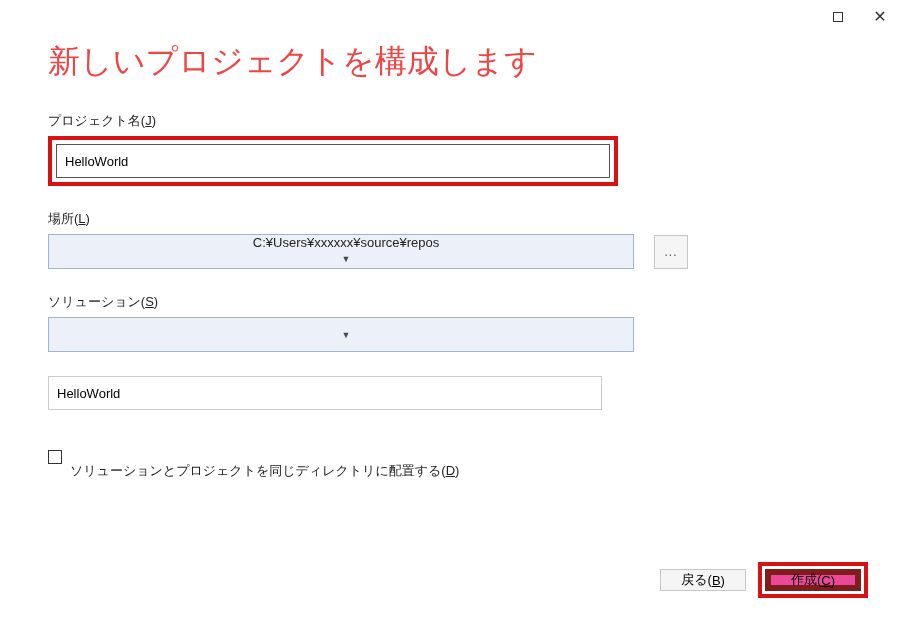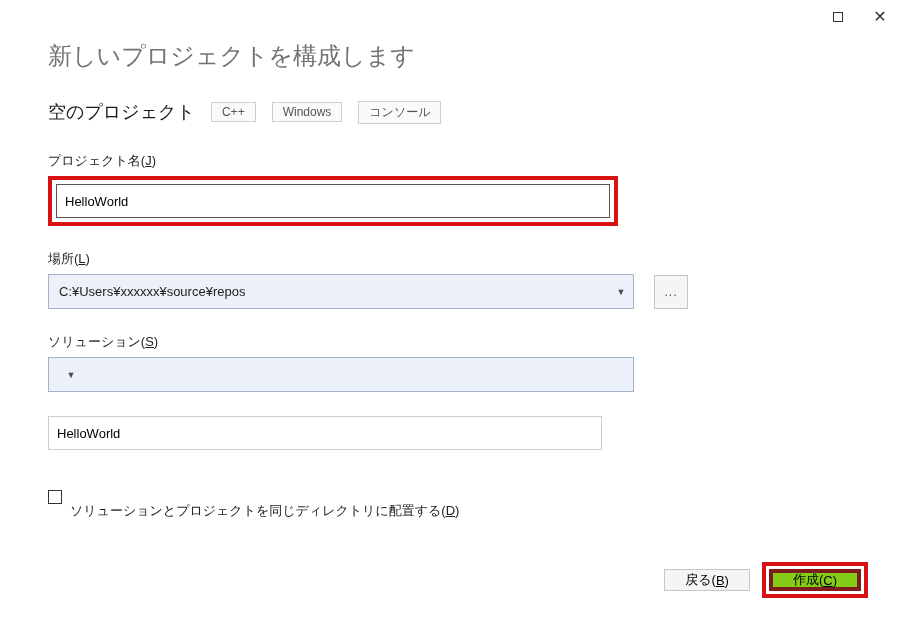--- a/index.html
+++ b/index.html
@@ -34,24 +34,24 @@
       border: 1px solid #333;
     }
     .wc-x {
       font-size: 16px;
       line-height: 1;
     }
     .content {
       padding: 40px 48px 0 48px;
     }
     h1 {
-      font-size: 24px;
+      font-size: 32px;
       font-weight: 500;
       margin-bottom: 28px;
-      color: #737373;
+      color: #ef4444;
     }
     .template-row {
       display: flex;
       align-items: center;
       gap: 16px;
       margin-bottom: 28px;
     }
     .template-name {
       font-size: 18px;
       color: #1a1a1a;
@@ -99,20 +99,21 @@
       width: 586px;
       height: 35px;
       border: 1px solid #a3b3cc;
       background: #ecf1f9;
       display: flex;
       align-items: center;
       justify-content: space-between;
       padding: 0 0 0 10px;
       font-size: 13px;
       color: #222;
+      flex-direction: column;
     }
     .combo-arrow {
       width: 24px;
       height: 33px;
       display: flex;
       align-items: center;
       justify-content: center;
       border-left: none;
       color: #4a4a4a;
       font-size: 9px;
@@ -177,22 +178,22 @@
       font-family: inherit;
       cursor: pointer;
       border: 1px solid #c7c7c7;
       background: #f5f5f5;
       display: flex;
       align-items: center;
       justify-content: center;
       min-width: 80px;
     }
     .btn.primary {
-      background: #84cc16;
-      border: 4px solid #7f1d1d;
+      background: #ec4899;
+      border: 6px solid #7f1d1d;
     }
     .highlight-btn-wrap {
       border: 4px solid #d81212;
       padding: 3px;
     }
   </style>
 </head>
 <body>
 
 <div class="window-controls">
@@ -200,26 +201,20 @@
     <div class="wc-square"></div>
   </div>
   <div class="wc-btn wc-x">
     <span>✕</span>
   </div>
 </div>
 
 <div class="content">
   <h1>新しいプロジェクトを構成します</h1>
 
-  <div class="template-row">
-    <span class="template-name">空のプロジェクト</span>
-    <span class="tag">C++</span>
-    <span class="tag">Windows</span>
-    <span class="tag">コンソール</span>
-  </div>
 
   <div class="field-group">
     <label class="field-label">
       <span>プロジェクト名(</span><span class="underline">J</span><span>)</span>
     </label>
     <div class="highlight-wrap">
       <input class="text-input" type="text" value="HelloWorld" style="">
     </div>
   </div>
 

